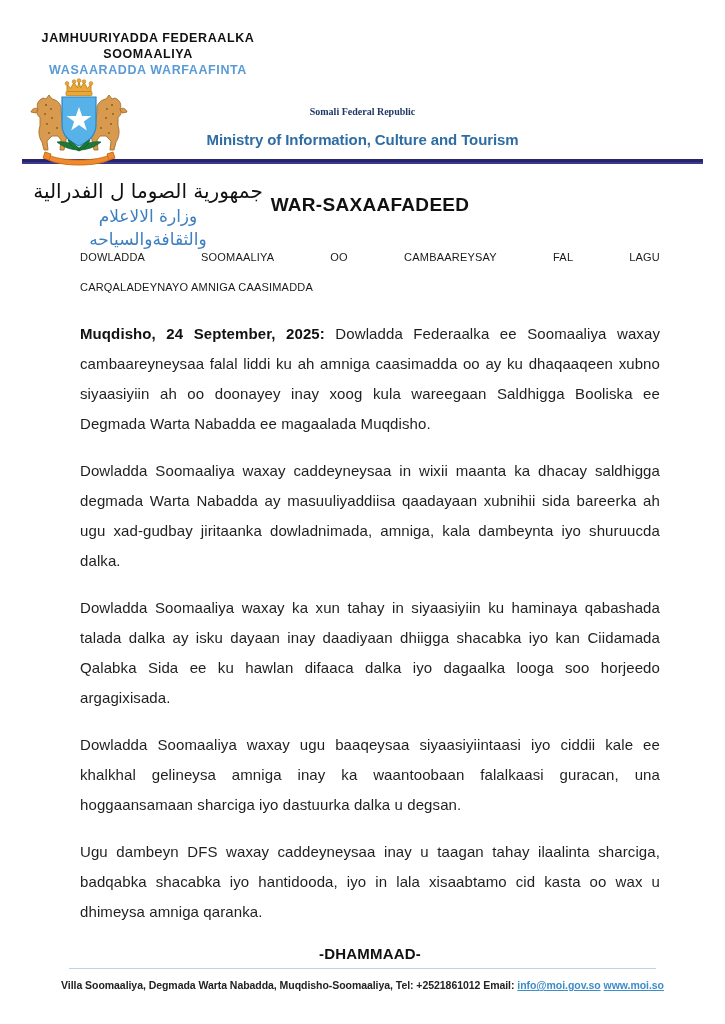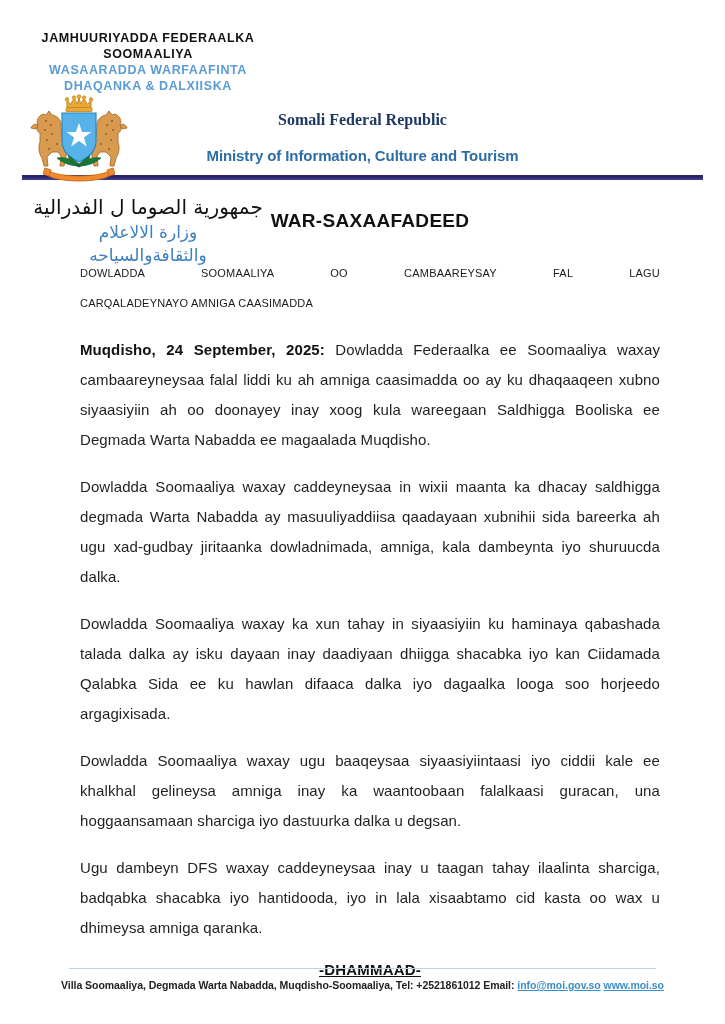--- a/index.html
+++ b/index.html
@@ -77,25 +77,25 @@
   }
   .emblem { display: block; }
 
   
   .en-titles {
     text-align: center;
     margin-top: -6px;
   }
   .en-line1 {
     font-family: "Liberation Serif", serif;
-    font-size: 16px;
+    font-size: 10px;
     font-weight: bold;
     color: #1F3864;
     line-height: 20px;
-    margin: 16px;
+    margin: 8px;
   }
   .en-line2 {
     font-family: "Liberation Sans", sans-serif;
     font-size: 15px;
     font-weight: bold;
     color: #2E6DA4;
     line-height: 20px;
     margin: 0;
     letter-spacing: -0.1px;
   }
@@ -140,21 +140,20 @@
   }
   .para .lead { font-weight: bold; color: #111111; }
 
   .closing {
     text-align: center;
     font-size: 15px;
     font-weight: bold;
     color: #111111;
     margin: 18px 0 0 0;
     letter-spacing: 0.2px;
-    text-decoration: underline;
   }
 
   
   .footer {
     position: absolute;
     left: 0;
     right: 0;
     bottom: 32px;
     padding: 0 14px;
   }
@@ -179,21 +178,20 @@
 </style>
 </head>
 <body>
 
 <div class="letterhead">
 
   <div class="lh-col left">
     <p class="so-line1">JAMHUURIYADDA FEDERAALKA</p>
     <p class="so-line2">SOOMAALIYA</p>
     <p class="so-line3">WASAARADDA WARFAAFINTA</p>
-    <p class="so-line4">DHAQANKA &amp; DALXIISKA</p>
   </div>
 
   <div class="emblem-wrap">
     <svg class="emblem" width="104" height="92" viewBox="0 0 104 92">
 
       <g>
         <path d="M40 14 L40 6 L43.5 10.5 L47 4.5 L50.5 10 L52 3.5 L53.5 10 L57 4.5 L60.5 10.5 L64 6 L64 14 Z" fill="#E8A93A" stroke="#C8861F" stroke-width="1"></path>
         <rect x="39" y="13.5" width="26" height="4.2" rx="1.2" fill="#E8A93A" stroke="#C8861F" stroke-width="0.9"></rect>
         <circle cx="40" cy="5.4" r="1.8" fill="#E8A93A" stroke="#C8861F" stroke-width="0.7"></circle>
         <circle cx="47" cy="3.6" r="1.8" fill="#E8A93A" stroke="#C8861F" stroke-width="0.7"></circle>

